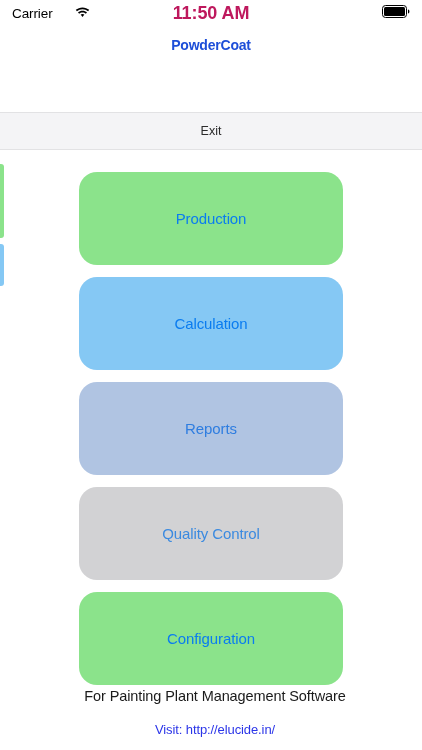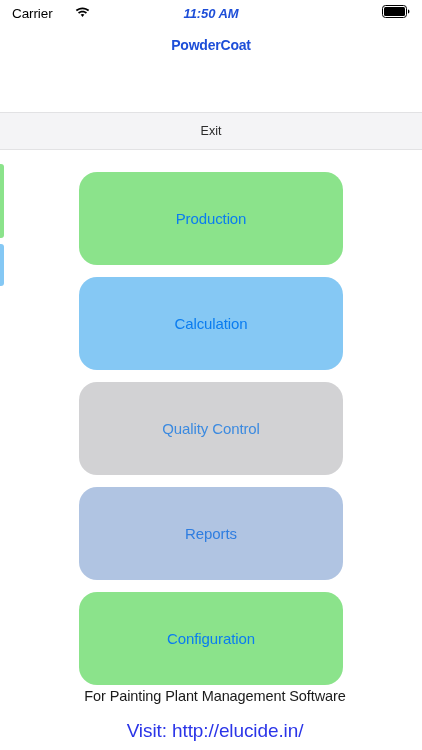--- a/index.html
+++ b/index.html
@@ -40,25 +40,24 @@
   }
   .wifi-icon { display: block; }
   .status-center {
     position: absolute;
     left: 0;
     right: 0;
     text-align: center;
     pointer-events: none;
   }
   .clock-label {
-    font-size: 13px;
+    font-size: 18px;
     font-weight: 700;
     letter-spacing: -0.1px;
-    color: #1d4ed8;
-    font-style: italic;
+    color: #be185d;
   }
   .status-right {
     display: flex;
     align-items: center;
     z-index: 2;
   }
   .battery-icon { display: block; }
 
   
   .nav-bar {
@@ -149,21 +148,21 @@
     right: 0;
     text-align: center;
   }
   .footer-tagline {
     font-size: 14.5px;
     color: #1a1a1a;
     margin-bottom: 16px;
     letter-spacing: -0.1px;
   }
   .footer-link {
-    font-size: 19px;
+    font-size: 13px;
     color: #2b35e8;
     text-decoration: none;
     letter-spacing: -0.1px;
     cursor: pointer;
   }
 </style>
 </head>
 <body>
 
 <div class="status-bar">
@@ -207,26 +206,26 @@
   <div class="menu-list">
 
     <button class="menu-button" style="background: rgb(139, 227, 139);">
       <span class="menu-button-label" style="color: rgb(10, 124, 240);">Production</span>
     </button>
 
     <button class="menu-button" style="background: rgb(133, 200, 244);">
       <span class="menu-button-label" style="color: rgb(10, 124, 240);">Calculation</span>
     </button>
 
+    <button class="menu-button" style="background: rgb(176, 196, 226);">
+      <span class="menu-button-label" style="color: rgb(46, 125, 224);">Reports</span>
+    </button>
+
     <button class="menu-button" style="background: rgb(210, 210, 212);">
       <span class="menu-button-label" style="color: rgb(59, 138, 224);">Quality Control</span>
-    </button>
-
-    <button class="menu-button" style="background: rgb(176, 196, 226);">
-      <span class="menu-button-label" style="color: rgb(46, 125, 224);">Reports</span>
     </button>
 
     <button class="menu-button" style="background: rgb(139, 227, 139);">
       <span class="menu-button-label" style="color: rgb(10, 124, 240);">Configuration</span>
     </button>
 
   </div>
 
   <div class="footer">
     <div class="footer-tagline">For Painting Plant Management Software</div>

